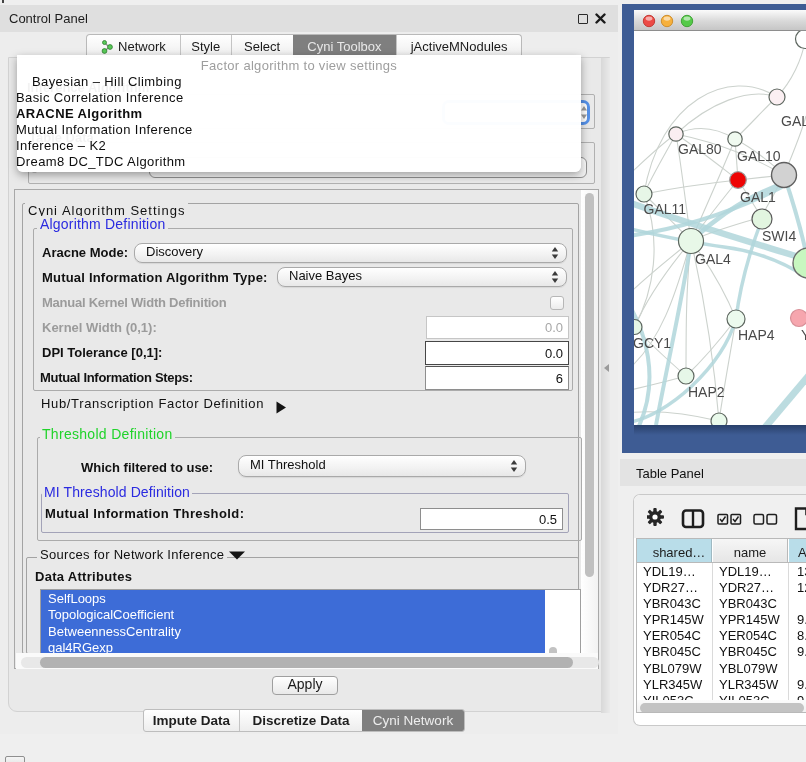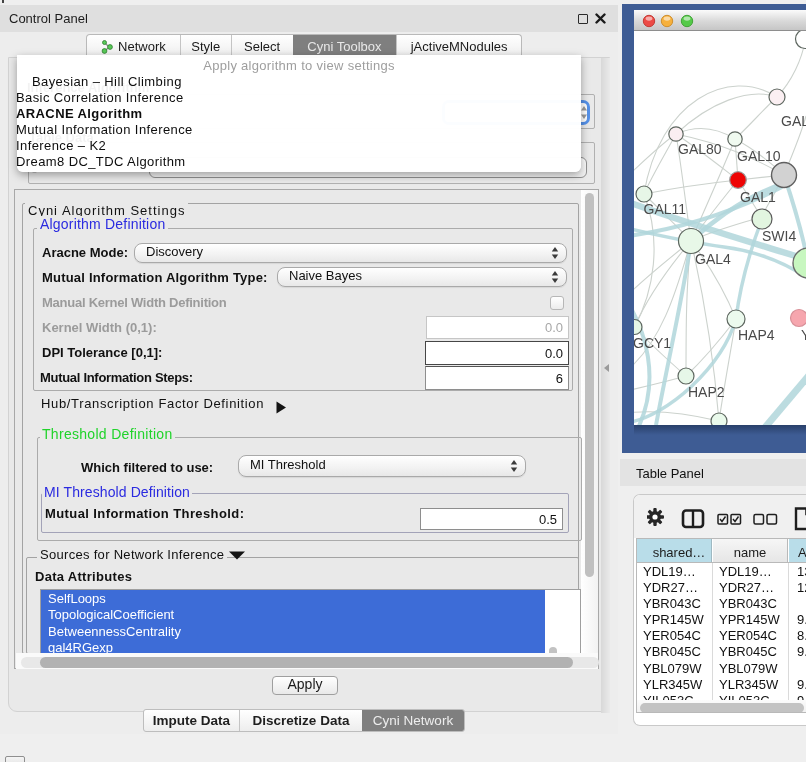--- a/index.html
+++ b/index.html
@@ -151,21 +151,21 @@
   </div>
 
   <div class="abs" id="bottabs" style="left:143px;top:704px;width:322px;height:23px;border:1px solid #bdbdbd;border-radius:3px;background:linear-gradient(#ffffff,#ededed);display:flex;font-size:13.5px;font-weight:bold;overflow:hidden;">
     <div style="width:96px;display:flex;align-items:center;justify-content:center;border-right:1px solid #c4c4c4;color:#1f1f1f;">Impute Data</div>
     <div style="width:122px;display:flex;align-items:center;justify-content:center;color:#1f1f1f;">Discretize Data</div>
     <div style="width:102px;display:flex;align-items:center;justify-content:center;background:#7f7f7f;color:#ededed;font-weight:normal;">Cyni Network</div>
   </div>
 </div>
 
 <div class="abs" id="popup" style="left:17px;top:55px;width:564px;height:117px;background:rgba(255,255,255,0.98);border-radius:0 0 6px 6px;box-shadow:0 3px 9px rgba(0,0,0,0.35);z-index:50;">
-  <div class="abs" style="left:0;top:3px;width:564px;height:16px;text-align:center;font-size:13px;color:#9e9e9e;letter-spacing:0.3px;">Apply algorithm to view settings</div>
+  <div class="abs" style="left:0;top:3px;width:564px;height:16px;text-align:center;font-size:13px;color:#9e9e9e;letter-spacing:0.3px;">Factor algorithm to view settings</div>
   <div class="abs" style="left:-1px;top:19px;font-size:13px;color:#0d0d0d;line-height:16px;white-space:nowrap;letter-spacing:0.4px;">
     <span style="padding-left:16px;">Bayesian – Hill Climbing</span><br>
     <span>Basic Correlation Inference</span><br>
     <span style="font-weight:bold;">ARACNE Algorithm</span><br>
     <span>Mutual Information Inference</span><br>
     <span>Inference – K2</span><br>
     <span>Dream8 DC_TDC Algorithm</span>
   </div>
   <div class="abs" style="left:10px;top:25px;font-size:13px;font-weight:bold;color:rgba(0,0,0,0.05);">Inference Algorithm</div>
   <div class="abs" style="left:12px;top:75px;font-size:13px;font-weight:bold;color:rgba(0,0,0,0.05);">Table Data</div>

